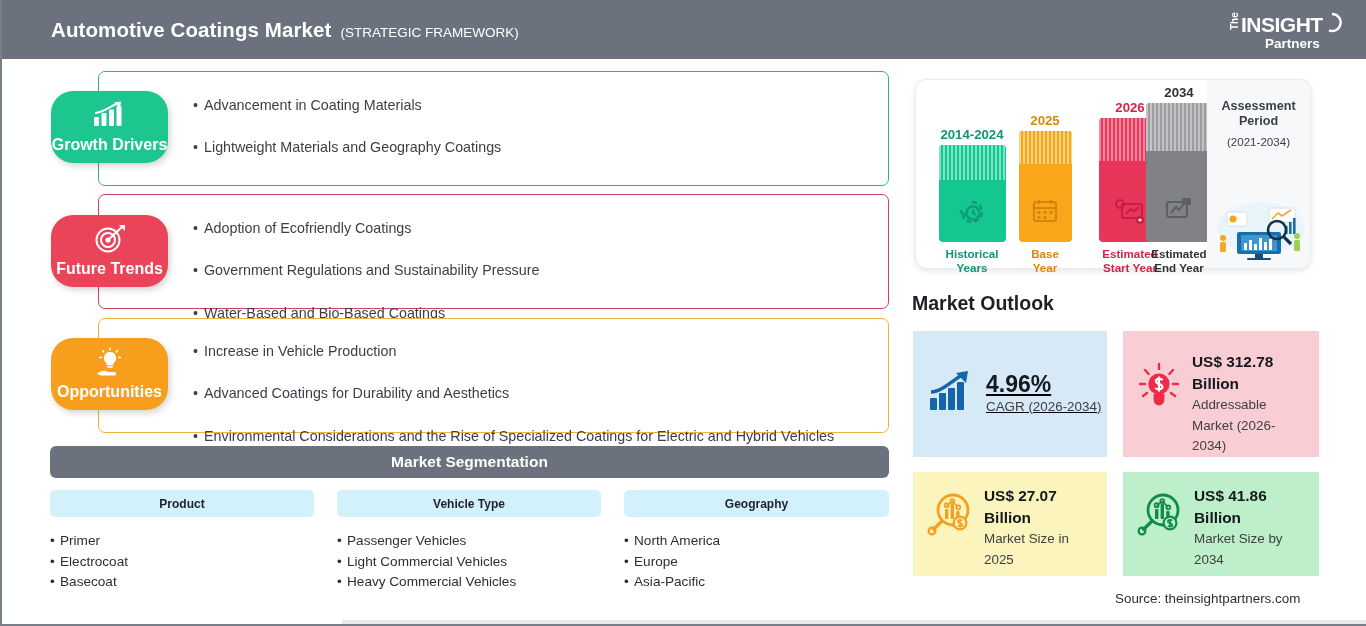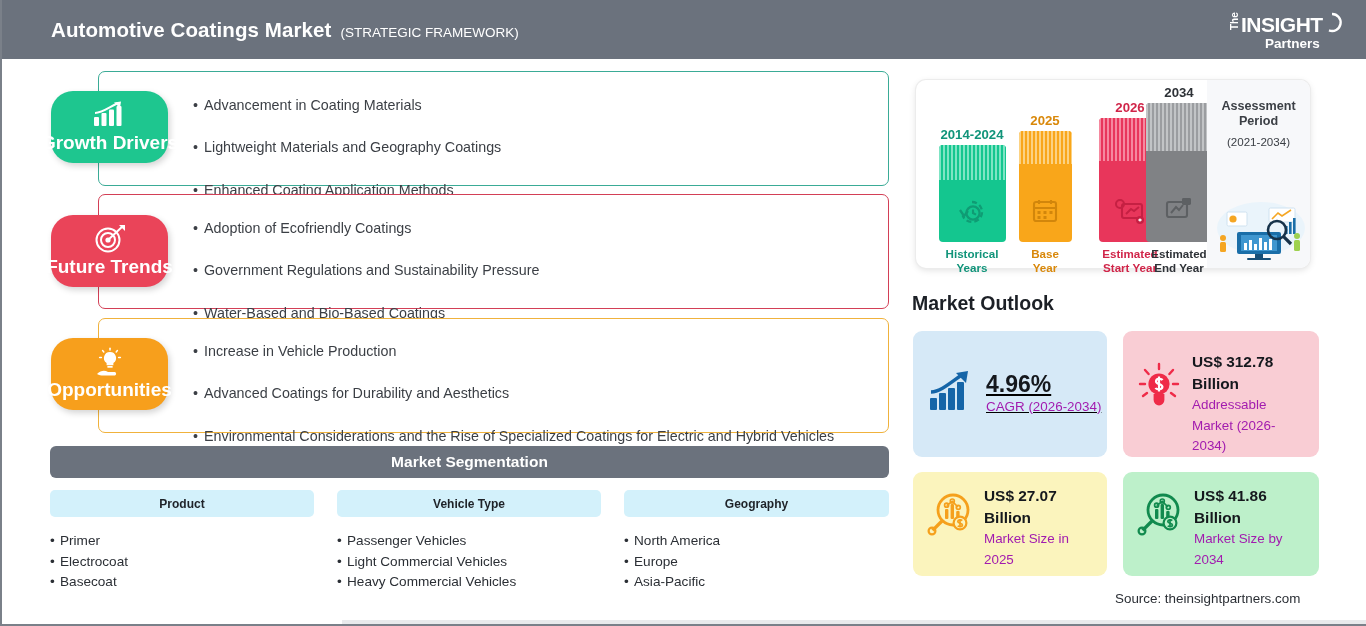--- a/index.html
+++ b/index.html
@@ -47,21 +47,21 @@
 
   .badge {
     position: absolute;
     width: 117px; height: 72px;
     border-radius: 22px 22px 22px 22px;
     display: flex; flex-direction: column; align-items: center; justify-content: flex-end;
     box-shadow: 2px 3px 6px rgba(0,0,0,.17);
   }
   .badge .icon { position: absolute; top: 9px; left: 50%; transform: translateX(-50%); }
   .badge .badge-label {
-    color: #fff; font-size: 19px; font-weight: bold; padding-bottom: 9px;
+    color: #fff; font-size: 16px; font-weight: bold; padding-bottom: 9px;
     white-space: nowrap;
   }
   .badge.green  { background: #1ec68f; }
   .badge.red    { background: #ea4459; }
   .badge.orange { background: #f79f1c; }
 
   
   #seg-header {
     position: absolute; left: 48px; top: 446px; width: 839px; height: 32px;
     background: #6b727d; border-radius: 6px;
@@ -95,26 +95,26 @@
   .bar-year { font-size: 13.2px; font-weight: bold; white-space: nowrap; }
   .bar {
     margin: 3px auto 0; border-radius: 4px; position: relative; overflow: hidden;
   }
   .bar .stripe-top { position: absolute; left: 0; top: 0; width: 100%; }
   .bar .bar-icon { position: absolute; left: 50%; transform: translateX(-50%); }
   .bar-cap { margin-top: 5px; font-size: 11.6px; font-weight: bold; line-height: 13.6px; white-space: nowrap; }
 
   
   #outlook-title { position: absolute; left: 910px; top: 292px; font-size: 19.5px; font-weight: bold; color: #1c2026; }
-  .ocard { position: absolute; border-radius: 9px; display: flex; align-items: center; }
+  .ocard { position: absolute; border-radius: 0; display: flex; align-items: center; }
   .ocard .oc-icon { flex: 0 0 auto; margin-left: 14px; }
   .ocard .oc-text { margin-left: 11px; }
   .oc-big { font-size: 15.4px; font-weight: bold; color: #15181d; line-height: 22px; }
   .oc-big.pct { font-size: 23px; line-height: 26px; }
-  .oc-sub { font-size: 13.4px; color: #a21caf; line-height: 20.6px; }
+  .oc-sub { font-size: 13.4px; color: #404040; line-height: 20.6px; }
   #source { position: absolute; left: 1113px; top: 591px; font-size: 13.4px; color: #2b2f35; }
   #scroll-notch { position: absolute; left: 340px; bottom: 0; width: 1026px; height: 4px; background: #e9eaec; }
 </style>
 </head>
 <body>
 
 <div id="frame">
 
   <div id="header">
     <div id="header-title-wrap">
@@ -128,21 +128,20 @@
         <path d="M111 6 a8.5 8.5 0 1 1 -3 16.4" fill="none" stroke="#fff" stroke-width="2.4"></path>
         <text x="44" y="40" font-family="Liberation Sans, sans-serif" font-size="13.5" font-weight="bold" fill="#fff">Partners</text>
       </svg>
     </div>
   </div>
 
   <div class="panel green" style="left:96px; top:71px; width:791px; height:115px;">
     <ul class="panel-list" style="position:absolute; left:94px; top:26px;">
       <li><span class="dot">•</span><span>Advancement in Coating Materials</span></li>
       <li style="margin-top:28px"><span class="dot">•</span><span>Lightweight Materials and Geography Coatings</span></li>
-      <li style="margin-top:28px"><span class="dot">•</span><span>Enhanced Coating Application Methods</span></li>
     </ul>
   </div>
   <div class="badge green" style="left:49px; top:91px;">
     <span class="icon">
       <svg width="40" height="30" viewBox="0 0 40 30">
         <rect x="4" y="17" width="5" height="9" fill="#fff" rx="1"></rect>
         <rect x="11.5" y="13" width="5" height="13" fill="#fff" rx="1"></rect>
         <rect x="19" y="9.5" width="5" height="16.5" fill="#fff" rx="1"></rect>
         <rect x="26.5" y="6" width="5" height="20" fill="#fff" rx="1"></rect>
         <path d="M5 13 C12 13 18 8 28 3" stroke="#fff" stroke-width="2" fill="none"></path>

